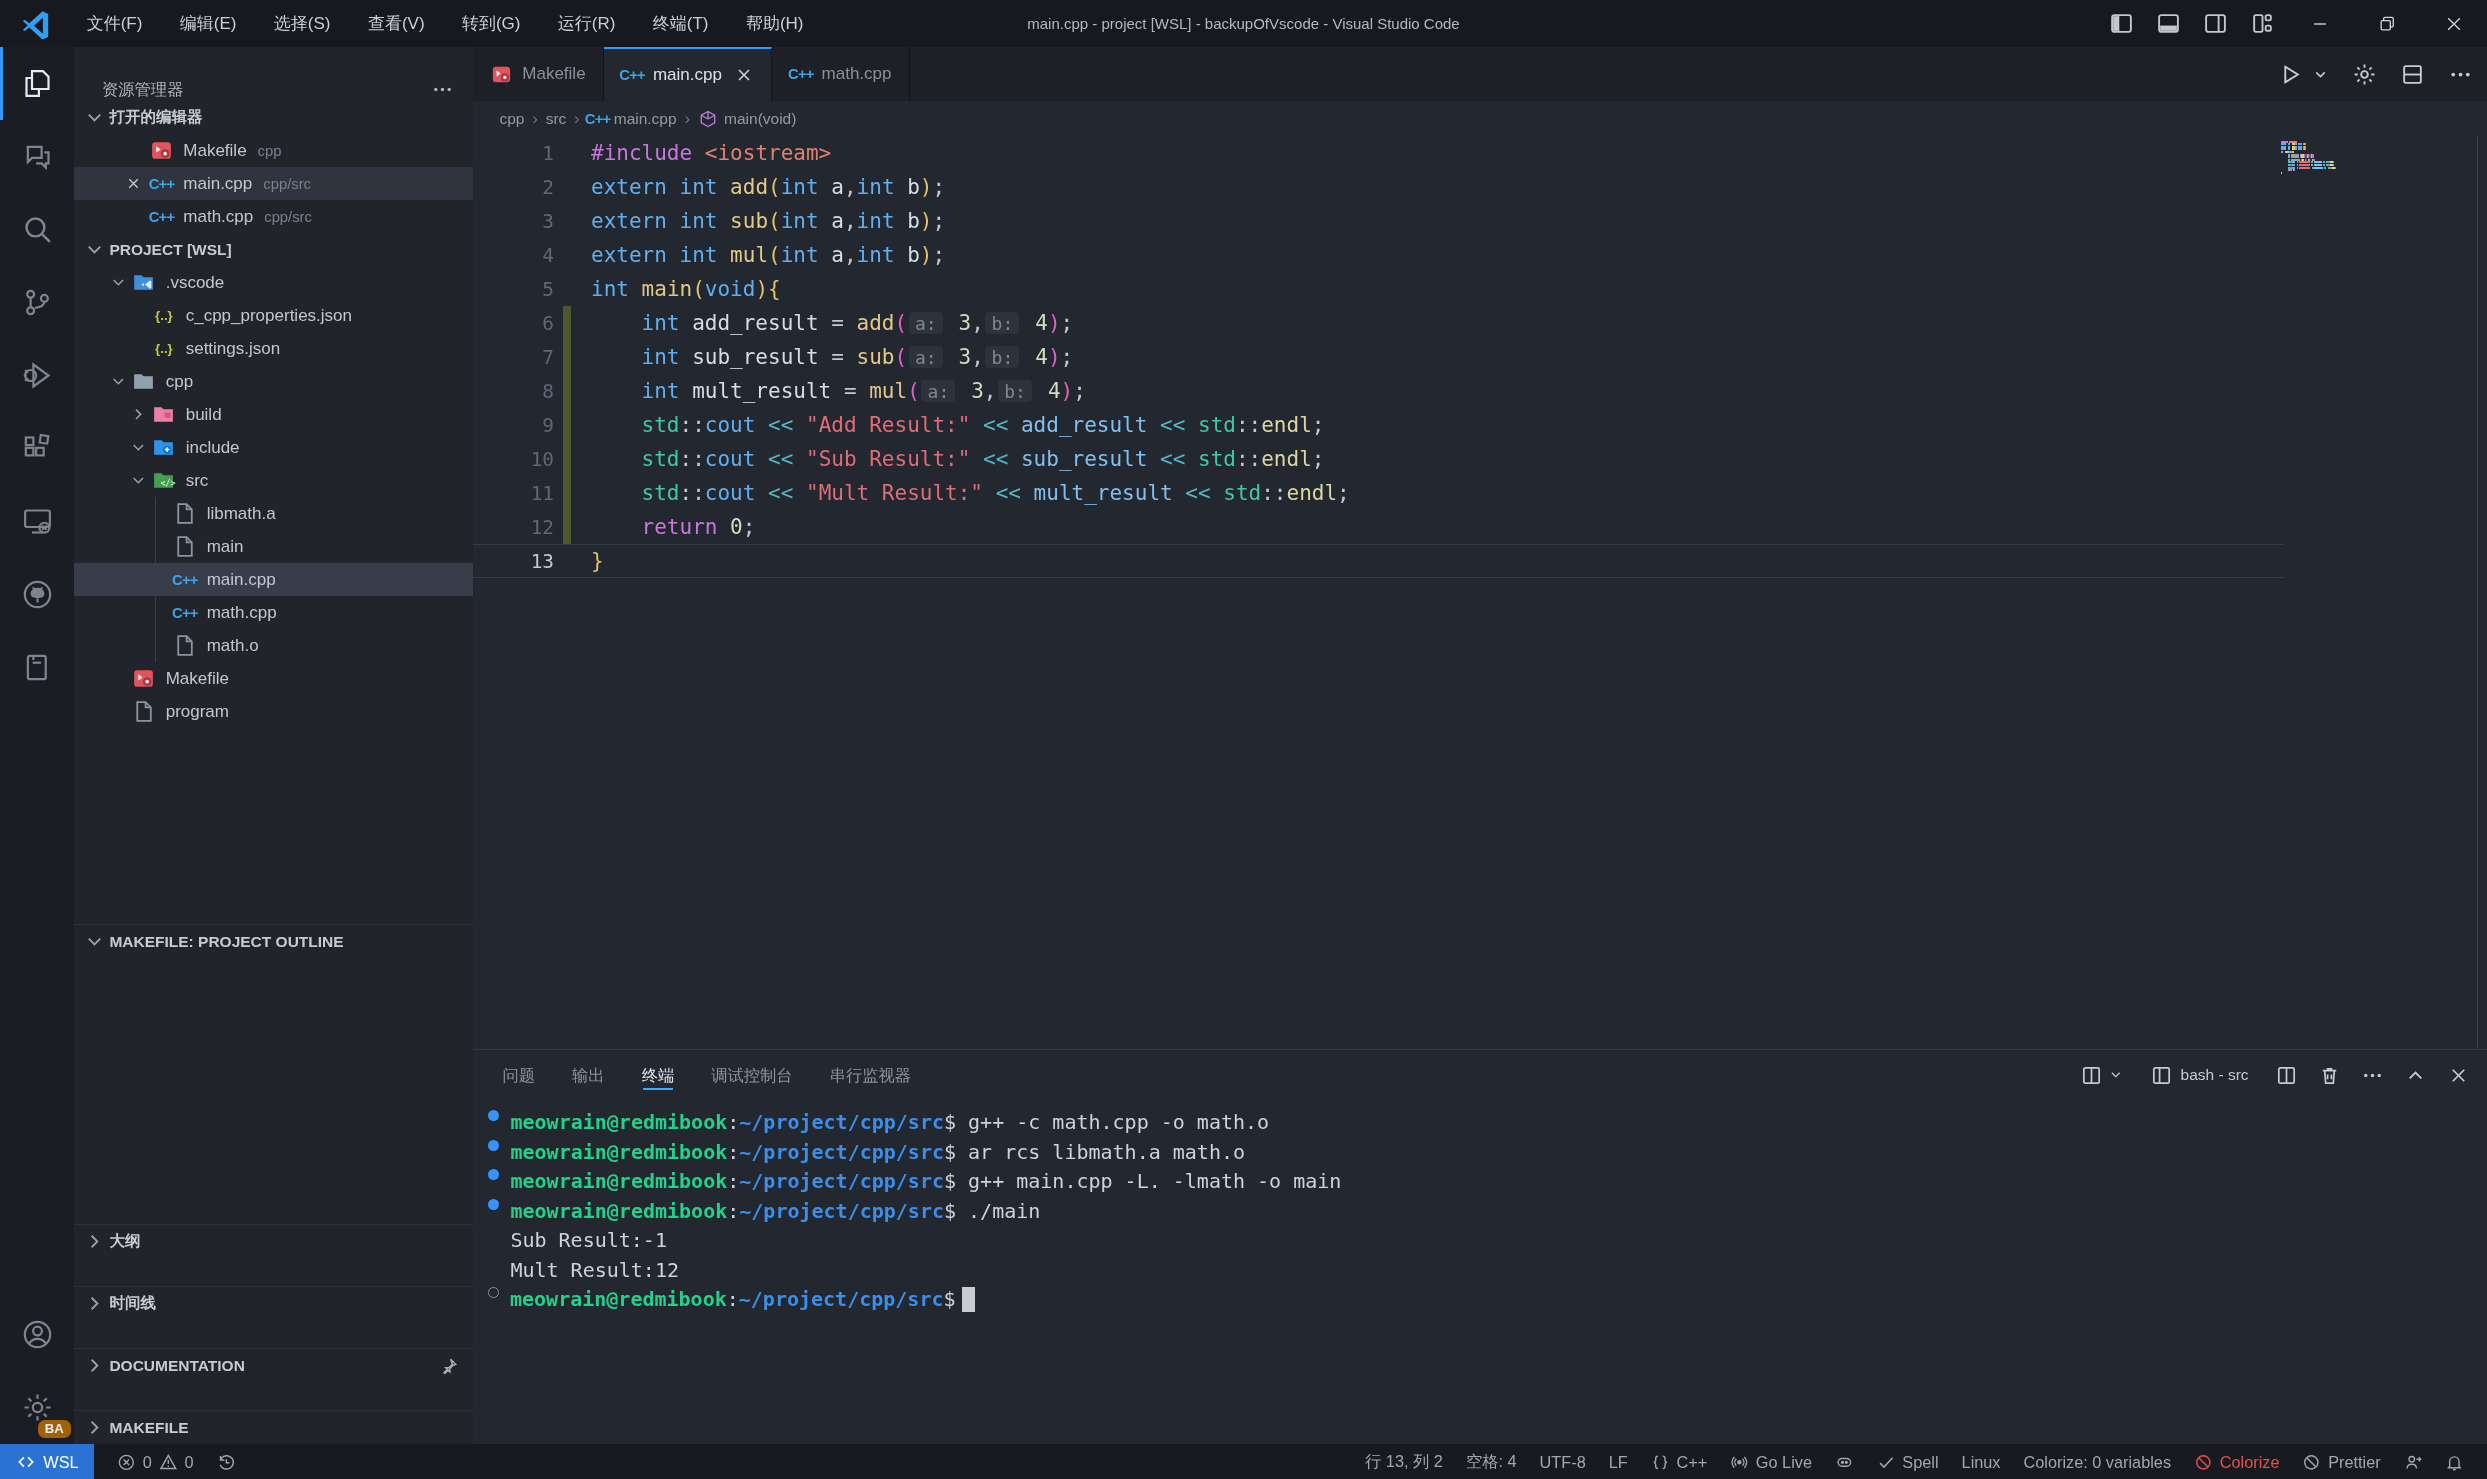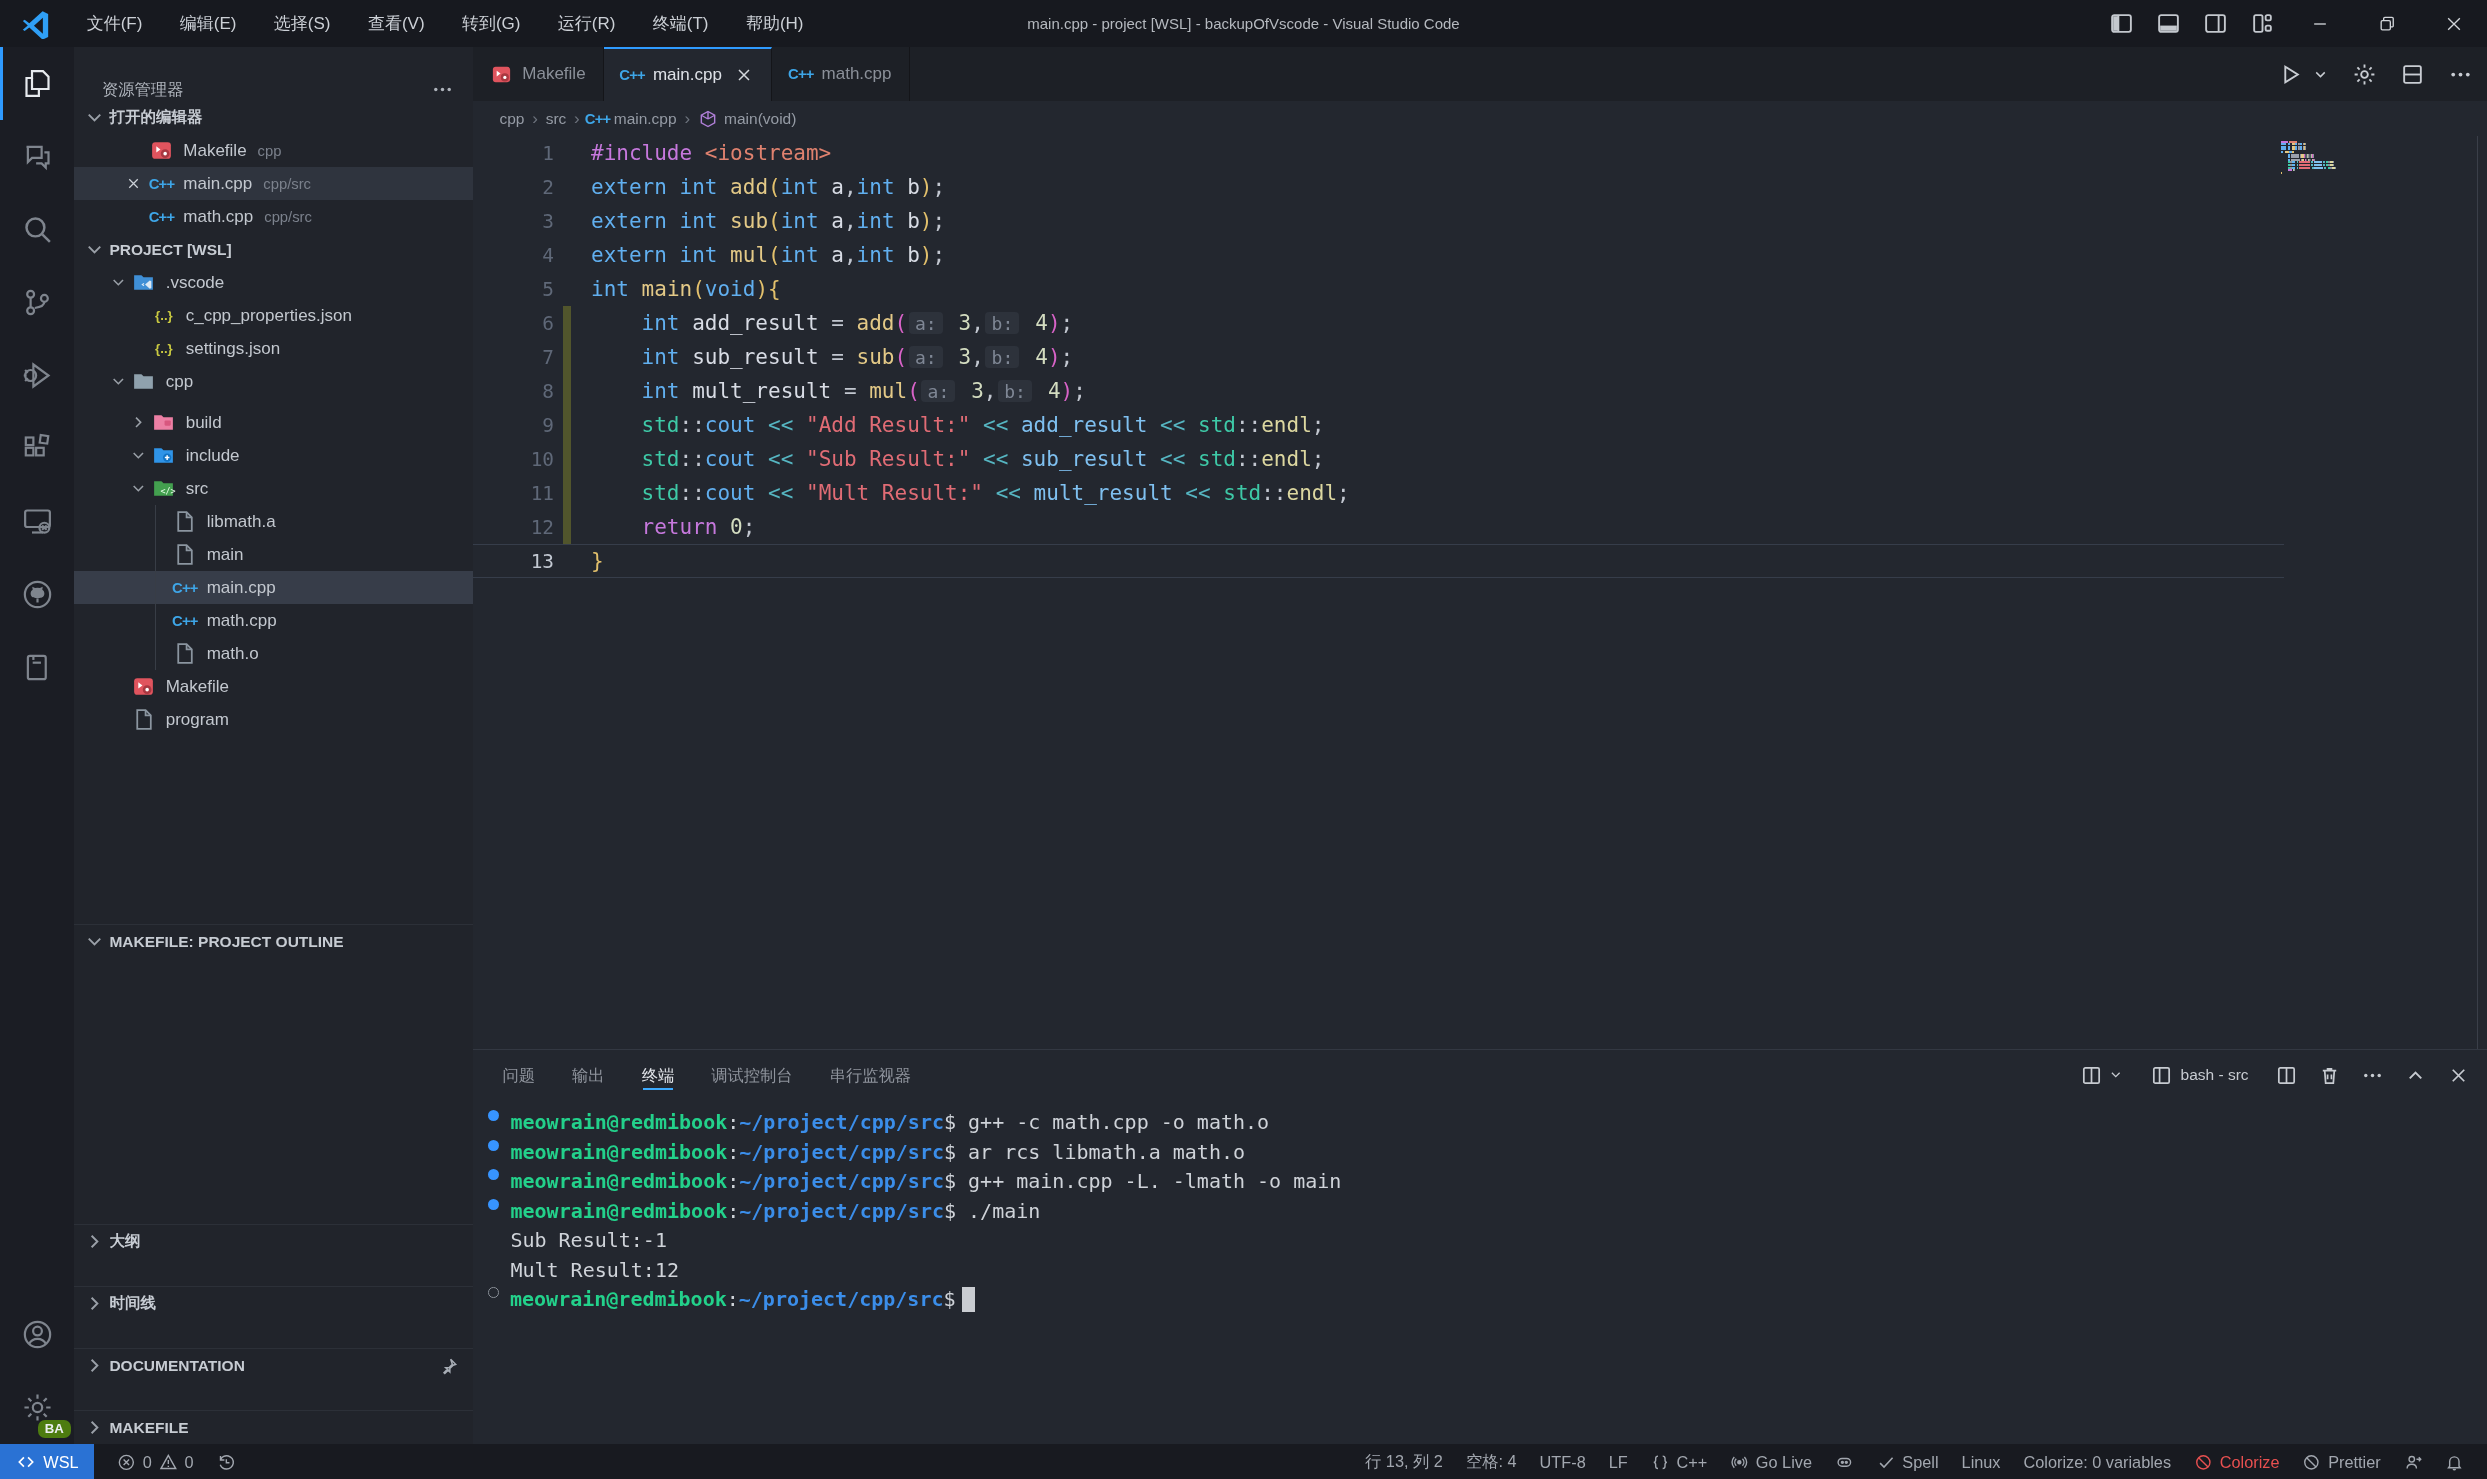--- a/index.html
+++ b/index.html
@@ -21,21 +21,21 @@
   .win-btn svg{width:20px;height:20px;}
 
   
   .activitybar{position:absolute;left:0;top:47px;width:74px;bottom:36px;background:#1b1d24;
                display:flex;flex-direction:column;align-items:center;z-index:20;}
   .ab-item{width:74px;height:73px;display:flex;align-items:center;justify-content:center;color:#7f858e;position:relative;}
   .ab-item svg{width:33px;height:33px;}
   .ab-item.active{color:#e7eaee;}
   .ab-item.active::before{content:"";position:absolute;left:0;top:0;bottom:0;width:3.1px;background:#2f9bff;}
   .ab-bottom{margin-top:auto;}
-  .badge-ba{position:absolute;right:3.1px;bottom:6.2px;background:#4d7c0f;color:#eceef1;font-size:13.2px;
+  .badge-ba{position:absolute;right:3.1px;bottom:6.2px;background:#a16207;color:#eceef1;font-size:13.2px;
             font-weight:bold;padding:2.3px 7px;border-radius:7px;line-height:1;}
 
   
   .sidebar{position:absolute;left:74px;top:47px;width:399px;bottom:36px;background:#21242b;
            border-right:0.8px solid #141519;overflow:hidden;}
   .sb-title{height:54px;display:flex;align-items:flex-end;padding:0 18.7px 0 28px;font-size:16.3px;color:#aeb3bb;}
   .sb-title .more{margin-left:auto;width:23px;height:23px;color:#aeb3bb;}
   .sec-head{height:33px;display:flex;align-items:center;font-size:15.5px;font-weight:bold;color:#c7ccd3;padding-left:9.3px;}
   .sec-head .chev{width:23px;height:23px;color:#9aa0a8;margin-right:3.1px;flex:none;}
   .row{height:33px;display:flex;align-items:center;font-size:17px;color:#c3c8cf;white-space:nowrap;position:relative;}
@@ -368,21 +368,21 @@
             <path d="M6 9l6 6 6-6"></path>
           </svg>
         </span>
         <span class="icon fic">
           <svg viewBox="0 0 24 24">
             <path d="M3 5h7l2 2h9v12H3z" fill="#8fa1ad"></path>
           </svg>
         </span>
         <span class="lbl">cpp</span>
       </div>
-      <div class="row" style="padding-left: 51px; margin-top: 8px;">
+      <div class="row" style="padding-left: 51px;">
         <span class="chev icon">
           <svg viewBox="0 0 24 24" fill="none" stroke="#9aa0a8" stroke-width="2">
             <path d="M9 6l6 6-6 6"></path>
           </svg>
         </span>
         <span class="icon fic">
           <svg viewBox="0 0 24 24">
             <path d="M3 5h7l2 2h9v12H3z" fill="#ec7fa4"></path>
             <rect x="13" y="10" width="6" height="5" rx="1" fill="#d8577f"></rect>
           </svg>

